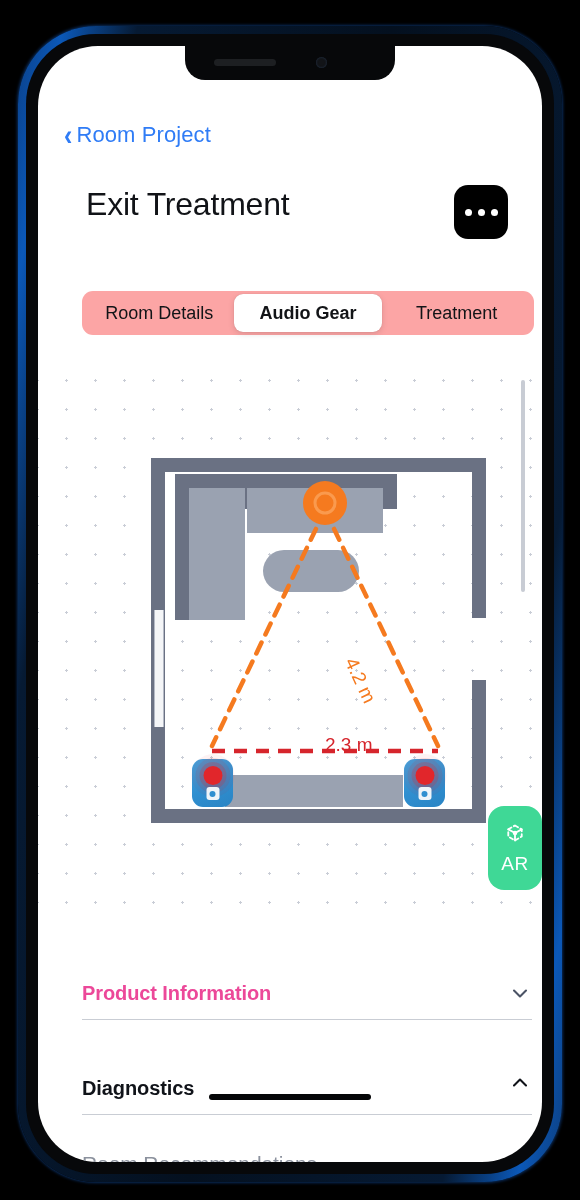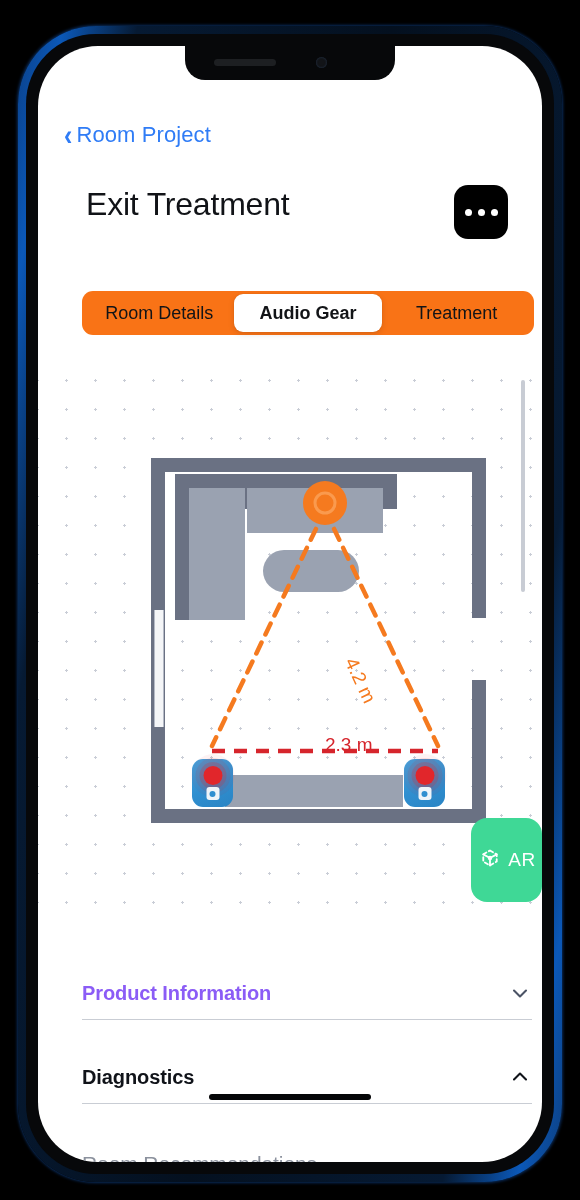--- a/index.html
+++ b/index.html
@@ -56,21 +56,21 @@
 
   #more-button{
     position:absolute; right:34px; top:139px; width:54px; height:54px;
     border-radius:14px; background:#000; display:flex; align-items:center;
     justify-content:center; gap:6px; cursor:pointer;
   }
   #more-button i{ width:7px; height:7px; border-radius:50%; background:#fff; display:block; }
 
   #segmented{
     position:absolute; left:44px; top:245px; width:452px; height:44px;
-    background:#f97316; border-radius:11px; display:flex; align-items:center;
+    background:#fca5a5; border-radius:11px; display:flex; align-items:center;
     padding:3px; z-index:5;
   }
   #segmented .seg{
     flex:1; height:38px; display:flex; align-items:center; justify-content:center;
     font-size:18px; color:#121417; cursor:pointer; border-radius:9px;
     font-weight:400; white-space:nowrap;
   }
   #segmented .seg.active{
     background:#fff; font-weight:700;
     box-shadow:0 0 1px rgba(0,0,0,.18), 0 2px 6px rgba(0,0,0,.13);
@@ -164,40 +164,40 @@
     font-weight:500; z-index:12; white-space:nowrap;margin-left:42px;
   }
   #label-distance{
     position:absolute; left:199px; top:190px; font-size:19px; color:#f57a1f;
     font-weight:500; z-index:12; white-space:nowrap;
     transform:rotate(65deg); transform-origin:left center;
   }
 
   
   #ar-button{
-    position:absolute; right:0; top:464px; width:71px; height:84px;
+    position:absolute; right:0; top:452px; width:54px; height:84px;
     border-top-left-radius:16px; border-bottom-left-radius:16px;
     border-top-right-radius:16px; border-bottom-right-radius:16px;
-    background:#3fd896; display:flex; flex-direction:row;
+    background:#3fd896; display:flex; flex-direction:column;
     align-items:center; justify-content:center; gap:5px; cursor:pointer; z-index:25;
   }
   #ar-button .ar-label{ color:#fff; font-size:19px; letter-spacing:.5px; }
 
   
   .accordion{
     position:absolute; left:44px; width:450px; cursor:pointer;
   }
   .acc-row{ display:flex; align-items:center; justify-content:space-between;
             padding-bottom:14px; }
   .acc-title{ font-size:20px; font-weight:700; letter-spacing:-.1px; }
   .acc-rule{ height:1px; background:#c9cdd4; width:100%; }
   #acc-product{ top:935px; }
-  #acc-product .acc-title{ color:#8b5cf6; }
+  #acc-product .acc-title{ color:#ec4899; }
   #acc-diagnostics{ top:1019px; }
-  #acc-diagnostics .acc-title{ color:#101319; }
+  #acc-diagnostics .acc-title{ color:#101319;margin-top:12px; }
   #acc-recommend{ top:1106px; }
   #acc-recommend .acc-title{ color:#8b919d; font-weight:400; font-size:21px; }
 
   #home-indicator{
     position:absolute; left:50%; transform:translateX(-50%); bottom:62px;
     width:162px; height:6px; border-radius:3px; background:#050608; z-index:35;
   }
 </style>
 </head>
 <body>

